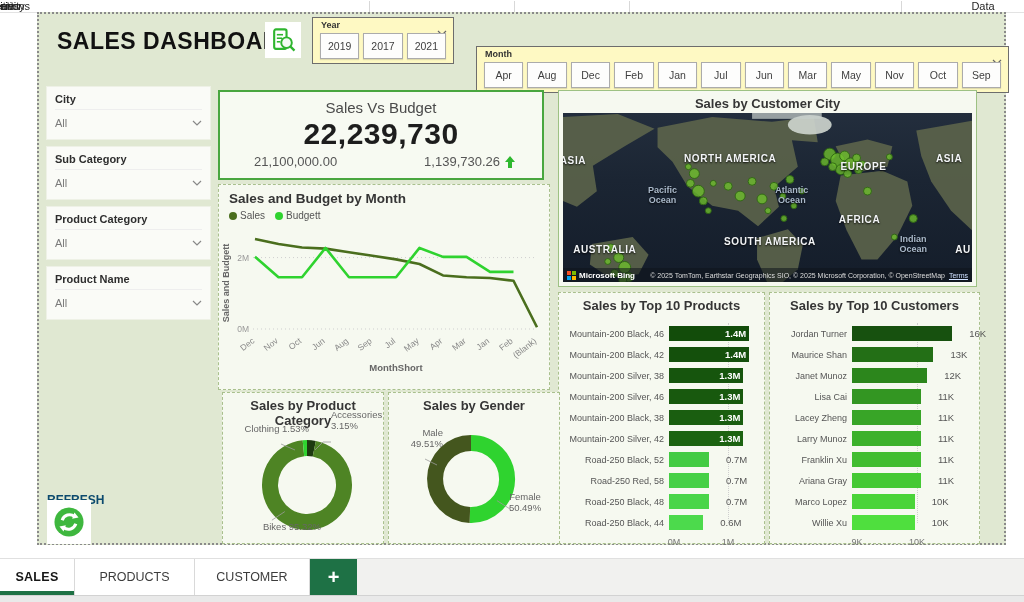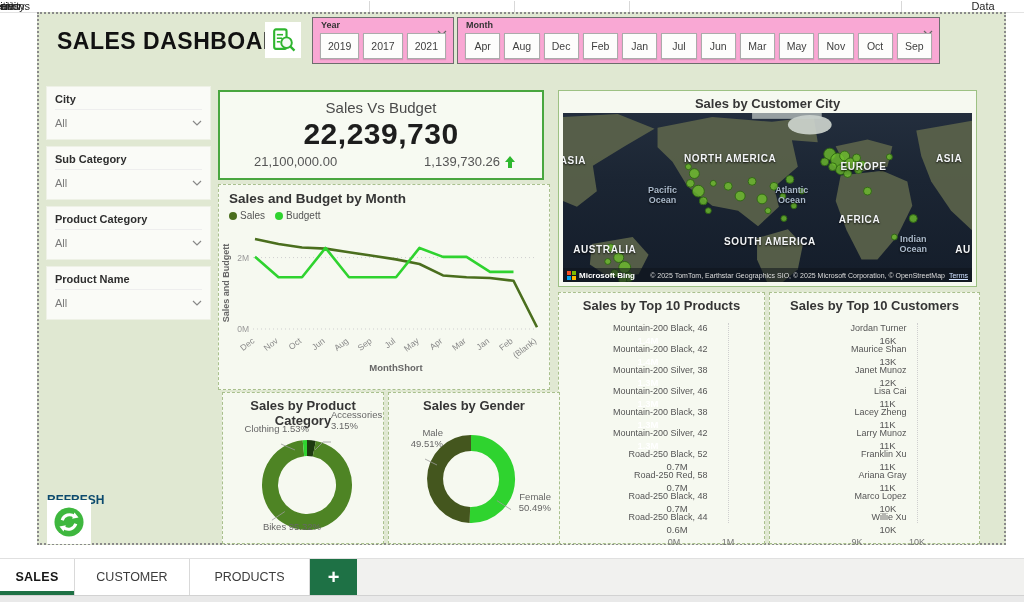--- a/index.html
+++ b/index.html
@@ -21,23 +21,23 @@
   
   .canvas{position:absolute;left:37px;top:12px;width:969px;height:533px;background:#e0e8d2;
     border:2px dotted #8a8a8a;}
 
   .page-title{position:absolute;left:18px;top:14px;font-size:23px;font-weight:800;color:#111;
     letter-spacing:.5px;white-space:nowrap;}
   .title-icon{position:absolute;left:226px;top:8px;width:36px;height:36px;background:#fff;
     display:flex;align-items:center;justify-content:center;}
 
   
-  .slicer{position:absolute;top:3px;height:47px;border:1px solid #6d6d6d;background:#f9a8d4;}
+  .slicer{position:absolute;top:3px;height:47px;border:1px solid #6d6d6d;background:#fef9c3;}
   .slicer.year{left:273px;width:142px;}
-  .slicer.month{left:418px;width:483px;}
+  .slicer.month{left:437px;width:533px;margin-top:29px;}
   .slicer-head{position:absolute;left:8px;top:2px;font-size:9px;font-weight:bold;color:#333;}
   .slicer-chevron{position:absolute;right:6px;top:4px;}
   .slicer-buttons{position:absolute;left:0;right:0;top:15px;bottom:4px;display:flex;gap:4px;padding:0 7px;}
   .slicer-btn{flex:1;background:#fdfdfc;border:1px solid #ababab;font-size:10.5px;color:#3f3f3f;
     font-family:"Liberation Sans",sans-serif;box-shadow:0 1px 1px rgba(0,0,0,.12);padding:0;}
 
   
   .filter-panel{position:absolute;left:8px;top:73px;width:163px;}
   .filter-card{position:relative;background:#fafbf7;margin-bottom:8px;height:52px;padding:6px 8px 0 8px;
     box-shadow:0 0 0 1px #eef1e6;}
@@ -70,21 +70,21 @@
 
   
   .card-cat{left:183px;top:378px;width:162px;height:152px;}
   .card-gender{left:349px;top:378px;width:172px;height:152px;}
   .donut-svg{position:absolute;top:20px;left:0;}
   .dlabel{position:absolute;font-size:9.5px;color:#666;line-height:11px;}
   .dlabel.tl{left:2px;top:30px;width:84px;text-align:right;}
   .dlabel.tr{left:108px;top:16px;width:52px;text-align:left;}
   .dlabel.bl{left:8px;top:128px;width:90px;text-align:right;}
   .dlabel.ml{left:0px;top:34px;width:54px;text-align:right;}
-  .dlabel.br{left:110px;top:98px;width:52px;text-align:right;}
+  .dlabel.br{left:110px;top:98px;width:52px;text-align:center;}
 
   
   .card-map{left:519px;top:76px;width:419px;height:197px;background:#f6f9f0;border:1px solid #9dc183;}
   .map-area{position:absolute;left:4px;right:4px;top:22px;bottom:4px;overflow:hidden;cursor:grab;
     background:linear-gradient(180deg,#232e3d 0%,#1b2533 40%,#141d2a 100%);}
   .map-area svg{position:absolute;left:0;top:0;width:100%;height:100%;}
   .map-label{position:absolute;transform:translate(-50%,-50%);pointer-events:none;text-align:center;}
   .map-label.continent{color:#f2f4f6;font-weight:bold;font-size:10px;letter-spacing:.6px;
     text-shadow:0 1px 2px rgba(0,0,0,.9);white-space:nowrap;}
   .map-label.ocean{color:#a9b8c9;font-weight:bold;font-size:9px;width:44px;line-height:10px;
@@ -94,29 +94,29 @@
   .bing{display:flex;align-items:center;gap:3px;color:#fff;font-size:8px;font-weight:bold;}
   .bing-grid{display:grid;grid-template-columns:4px 4px;grid-template-rows:4px 4px;gap:1px;}
   .attrib-text{color:#ddd;font-size:7px;white-space:nowrap;}
   .terms-link{color:#cfe0ff;text-decoration:underline;font-size:7px;margin-left:4px;cursor:pointer;}
 
   
   .card-products{left:519px;top:278px;width:207px;height:252px;}
   .card-customers{left:730px;top:278px;width:211px;height:252px;}
   .bar-plot{position:absolute;left:8px;right:8px;top:30px;bottom:4px;}
   .bar-rows{position:relative;}
-  .bar-row{display:flex;align-items:center;height:21px;flex-direction:column;}
+  .bar-row{display:flex;align-items:center;height:21px;}
   .bar-cat{font-size:9px;color:#555;text-align:right;padding-right:5px;white-space:nowrap;overflow:hidden;}
   .card-products .bar-cat{width:102px;min-width:102px;}
   .card-customers .bar-cat{width:74px;min-width:74px;}
   .bar-track{flex:1;position:relative;height:15px;}
   .bar{height:100%;position:relative;cursor:pointer;}
   .bar-val{font-size:9.5px;white-space:nowrap;}
   .bar-val.inside{position:absolute;right:3px;top:2px;color:#fff;font-weight:bold;}
-  .bar-val.outside{position:absolute;top:2px;color:#555;padding-left:5px;}
+  .bar-val.outside{position:absolute;top:2px;color:#555;padding-left:17px;}
   .bar-axis{position:relative;height:14px;margin-top:2px;}
   .card-products .bar-axis{margin-left:107px;}
   .card-customers .bar-axis{margin-left:79px;}
   .tick{position:absolute;top:2px;transform:translateX(-50%);font-size:9px;color:#777;}
   .bar-grid{position:absolute;top:0;bottom:16px;pointer-events:none;}
   .card-products .bar-grid{left:107px;right:0;}
   .card-customers .bar-grid{left:79px;right:0;}
   .vline{position:absolute;top:0;bottom:0;border-left:1px dotted #cfcfcf;}
 
   
@@ -590,20 +590,20 @@
           <polyline points="36.0,46.0 48.0,52.0" fill="none" stroke="#9a9a9a" stroke-width="0.8"></polyline>
         </svg>
     <div class="dlabel br">Female 50.49%</div>
         <div class="dlabel ml">Male 49.51%</div>
       </div>
 
   </div>
 
   <div class="tabbar">
       <div class="tab active" style="width: 75px;">SALES</div>
+      <div class="tab" style="width: 120px;">PRODUCTS</div>
       <div class="tab" style="width: 115px;">CUSTOMER</div>
-      <div class="tab" style="width: 120px;">PRODUCTS</div>
       <div class="tab-add">+</div>
       <div class="tab-fill"></div>
     </div>
   <div class="statusbar"></div>
 
 </div>
 
 </body></html>

